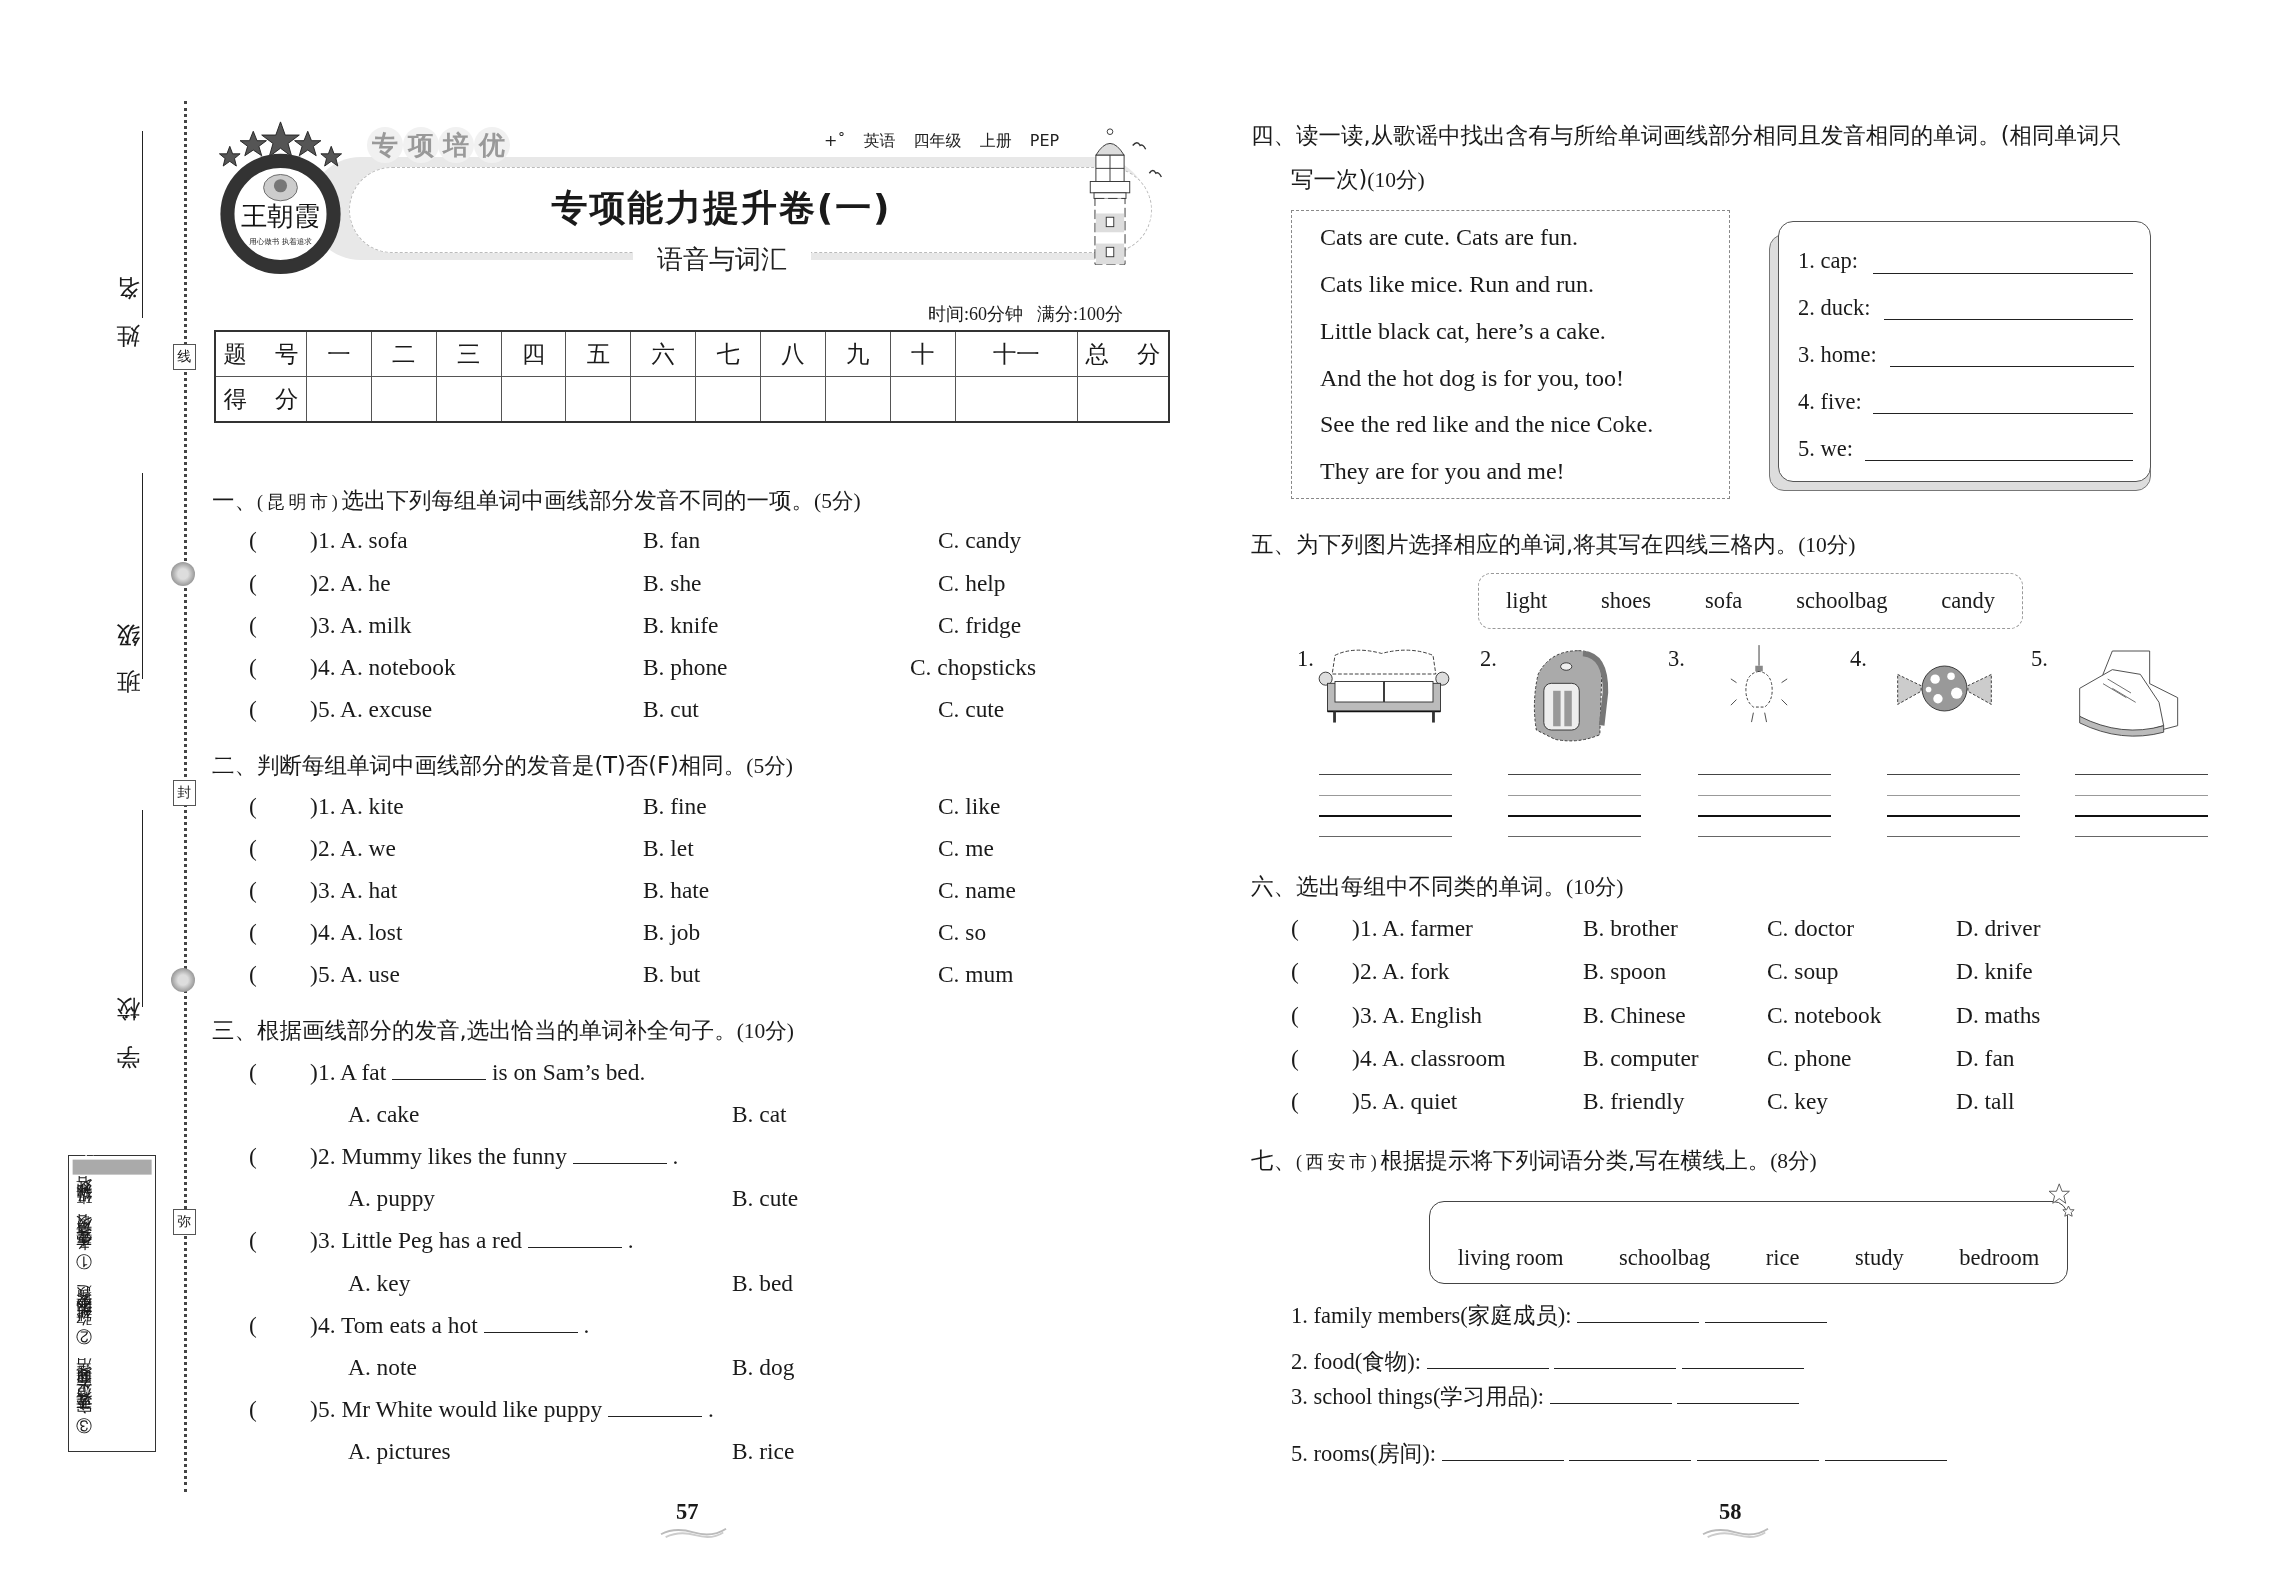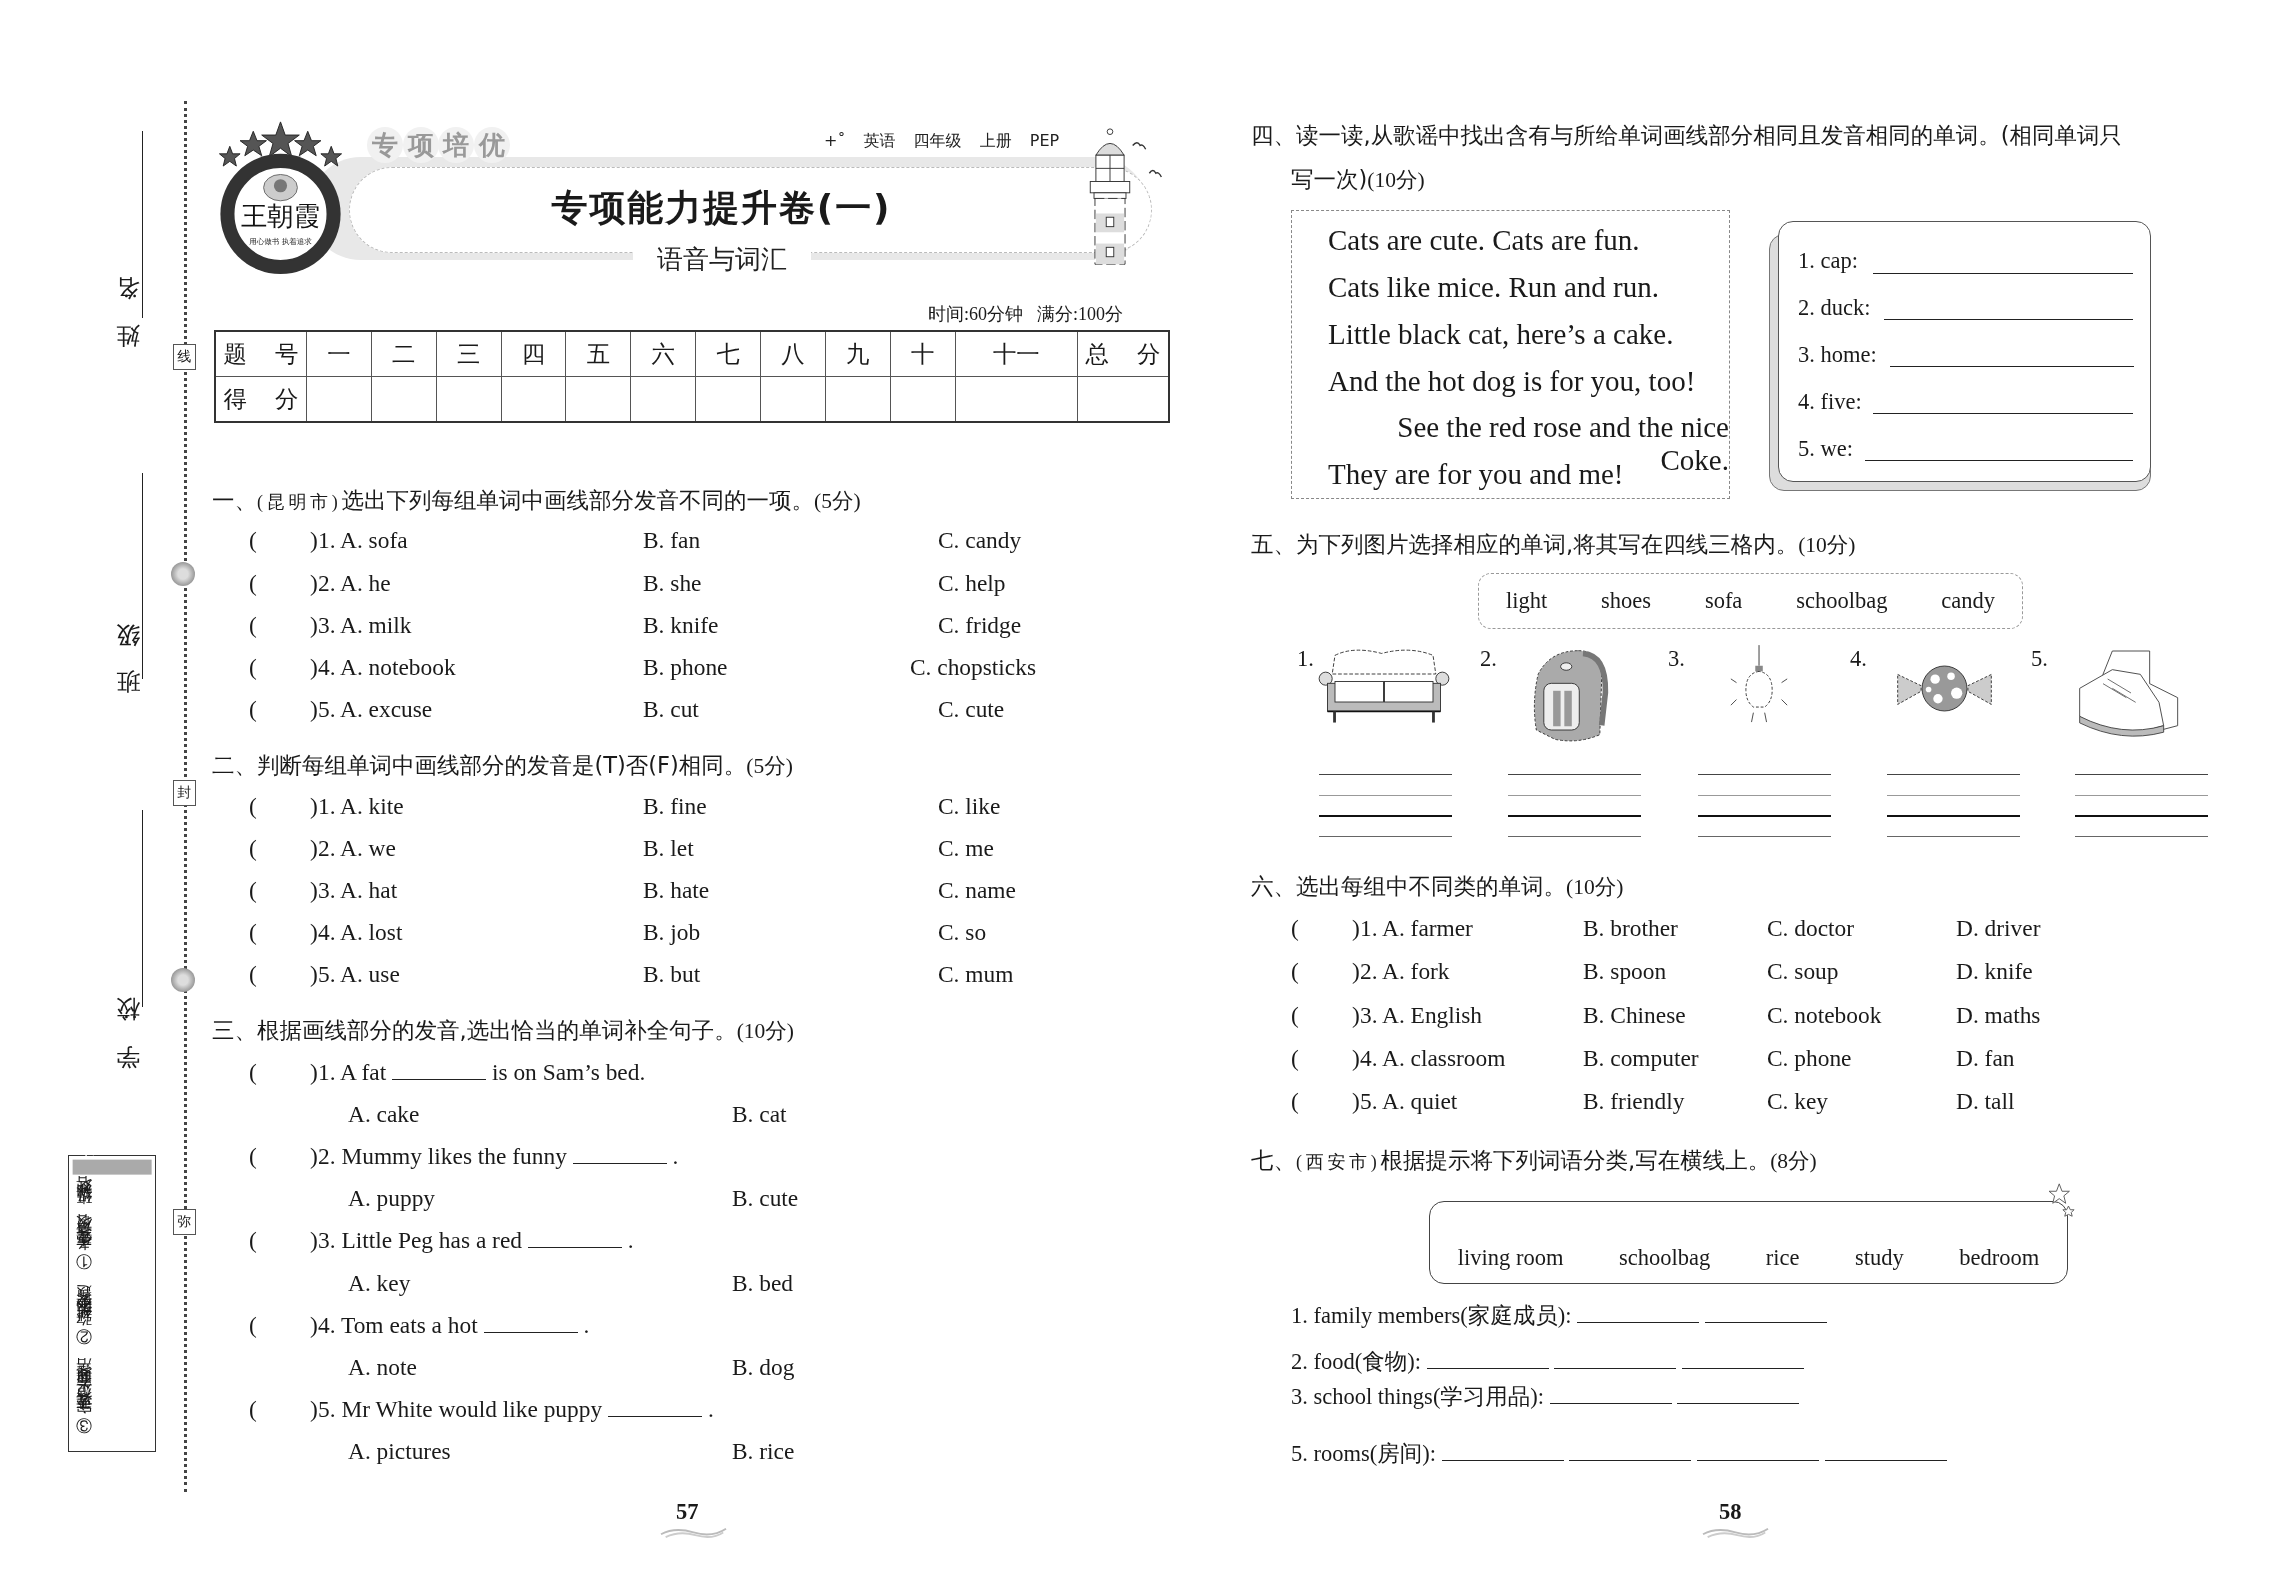--- a/index.html
+++ b/index.html
@@ -49,21 +49,21 @@
   .sec-title .city { font-size:18px; letter-spacing:3.7px; }
   .sec-title .score-note { font-family:"Liberation Serif",serif; font-size:21.5px; }
   .q-row { font-size:23.4px; white-space:nowrap; height:32px; }
   .paren-open { position:absolute; left:0; }
   .paren-close { position:absolute; left:61px; }
   .cell { position:absolute; }
   .blank { display:inline-block; border-bottom:1.4px solid #222; height:17px; vertical-align:baseline; }
 
   
   .poem-box { left:1291px; top:210px; width:437px; height:287px; border:1.9px dashed #888; }
-  .poem-line { font-size:29px; position:absolute; left:36px;text-align:right; }
+  .poem-line { font-size:24px; position:absolute; left:28px;text-align:right; }
   .ans-shadow { left:1769px; top:234px; width:380px; height:255px; background:#ddd; border:1.4px solid #777; border-radius:15px; }
   .ans-box { left:1778px; top:221px; width:371px; height:259px; background:#fff; border:1.4px solid #555; border-radius:15px; }
   .ans-row { font-size:22.5px; position:absolute; left:19px; white-space:nowrap; }
   .ans-line { position:absolute; border-bottom:1.4px solid #222; }
 
   .word-bank { left:1478px; top:573px; width:543px; height:54px; border:1.4px dashed #999; border-radius:13px;
                display:flex; justify-content:space-around; align-items:center; font-size:22.5px; }
   .pic-num { font-size:22.5px; top:646px; }
   .pic { top:645px; width:103px; height:108px; }
   .grid4 { top:774px; width:133px; height:71px; }
@@ -362,21 +362,21 @@
 </div>
 <div class="abs sec-title" style="left:1291px;top:164px">
   <span>写一次)</span><span class="score-note">(10分)</span>
 </div>
 
 <div class="abs poem-box">
   <div class="poem-line" style="top:13px">Cats are cute. Cats are fun.</div>
   <div class="poem-line" style="top:60px">Cats like mice. Run and run.</div>
   <div class="poem-line" style="top:107px">Little black cat, here’s a cake.</div>
   <div class="poem-line" style="top:154px">And the hot dog is for you, too!</div>
-  <div class="poem-line" style="top:200px">See the red rose and the nice Coke.</div>
+  <div class="poem-line" style="top:200px">See the red like and the nice Coke.</div>
   <div class="poem-line" style="top:247px">They are for you and me!</div>
 </div>
 
 <div class="abs ans-shadow"></div>
 <div class="abs ans-box">
   <div class="ans-row" style="top:26px">1. cap:</div>
   <div class="ans-line" style="left:94px;top:51px;width:260px"></div>
   <div class="ans-row" style="top:73px">2. duck:</div>
   <div class="ans-line" style="left:105px;top:97px;width:249px"></div>
   <div class="ans-row" style="top:120px">3. home:</div>

